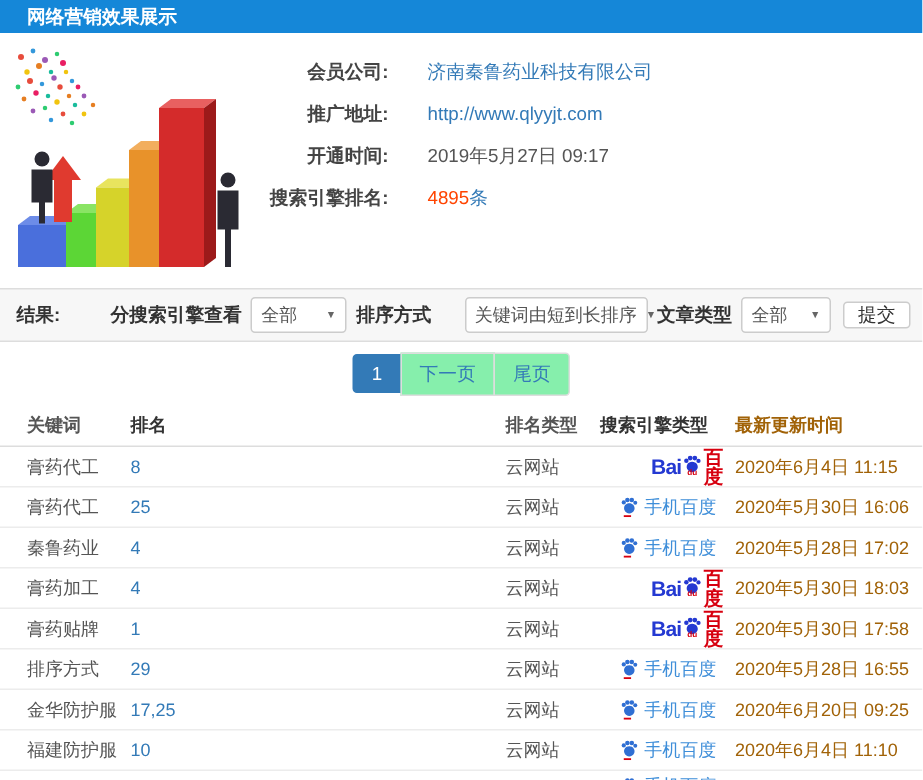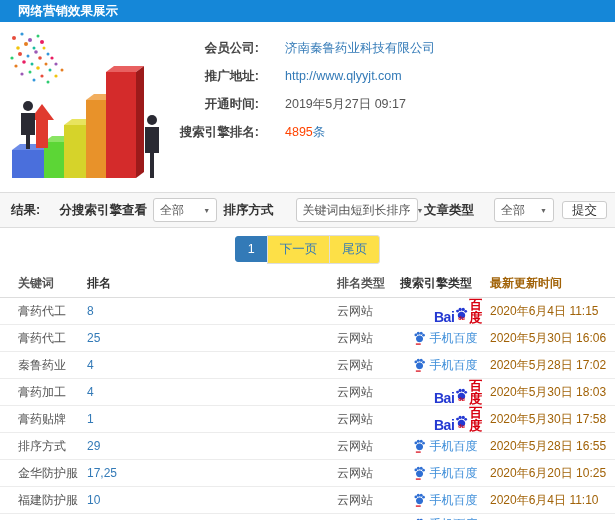--- a/index.html
+++ b/index.html
@@ -30,38 +30,38 @@
   .filter-label{font-weight:bold;font-size:12.5px;color:#333;white-space:nowrap;}
   .select-box{height:24px;background:#fff;border:1px solid #ccc;border-radius:3px;display:flex;
     align-items:center;justify-content:space-between;padding:0 6px;font-size:12px;color:#555;
     cursor:pointer;white-space:nowrap;}
   .select-box.sel-0{width:64px;} .select-box.sel-1{width:122px;} .select-box.sel-2{width:60px;}
   .select-arrow{font-size:7px;color:#666;margin-left:6px;}
   .submit-btn{height:18px;padding:0 9px;background:#fff;border:1px solid #ccc;border-radius:3px;
     font-size:12.5px;color:#333;cursor:pointer;font-family:inherit;}
   
   .pagination-row{height:42px;display:flex;align-items:center;justify-content:center;}
-  .page-btn{font-size:12.5px;color:var(--link-blue);background:#fde047;border:1px solid #ddd;
+  .page-btn{font-size:12.5px;color:var(--link-blue);background:#86efac;border:1px solid #ddd;
     padding:5px 12px;margin-left:-1px;cursor:pointer;font-family:inherit;}
   .page-btn.first{border-radius:3px 0 0 3px;margin-left:0;}
   .page-btn.last{border-radius:0 3px 3px 0;}
   .page-btn.active{background:var(--link-blue);border-color:var(--link-blue);color:#fff;}
   
   .t-header{display:flex;height:28px;align-items:center;border-bottom:1px solid #ddd;
     font-weight:bold;font-size:12px;color:#333;padding-left:18px;justify-content:space-between;}
   .t-row{display:flex;height:27px;align-items:center;border-bottom:1px solid #ececec;font-size:12px;}
   .t-row{padding-left:18px;}
   .t-row.partial{align-items:flex-start;padding-top:2px;}
   .c-kw{width:69px;color:#555;}
   .c-rank{width:250px;color:var(--link-blue);cursor:pointer;}
   .c-type{width:63px;color:#555;}
   .c-engine{width:90px;display:flex;justify-content:center;align-items:center;}
   .c-date{flex:1;color:#a16207;}
   
-  .bd-logo{display:inline-flex;align-items:flex-end;font-weight:bold;line-height:1;margin-left:34px;}
+  .bd-logo{display:inline-flex;align-items:center;font-weight:bold;line-height:1;margin-left:34px;}
   .bd-bai{color:var(--baidu-blue);font-size:14px;letter-spacing:-0.5px;}
   .bd-paw{width:16px;height:16px;margin:0 1px 2px 1px;}
   .bd-cn{color:var(--baidu-red);font-size:13px;}
   .mb-logo{display:inline-flex;align-items:center;gap:4px;color:var(--mobile-blue);font-size:12px;text-align:center;}
   .mb-paw{width:13px;height:14px;}
 </style>
 </head>
 <body>
 
 <div class="header-bar">网络营销效果展示</div>
@@ -177,21 +177,21 @@
   </span>
 
   <span style="display:inline-flex;align-items:center;gap:22px;margin-right:2px;">
     <span class="filter-label">排序方式</span>
     <span class="select-box sel-1">
       <span>关键词由短到长排序</span>
       <span class="select-arrow">▼</span>
     </span>
   </span>
 
-  <span style="display:inline-flex;align-items:center;gap:20px;margin-right:2px;">
+  <span style="display:inline-flex;align-items:center;gap:6px;margin-right:2px;">
     <span class="filter-label">文章类型</span>
     <span class="select-box sel-2">
       <span>全部</span>
       <span class="select-arrow">▼</span>
     </span>
   </span>
 </span>
     <button class="submit-btn">提交</button>
   </div>
 </div>
@@ -357,21 +357,21 @@
               <circle cx="8" cy="3.8" r="2.5"></circle>
       <circle cx="12.8" cy="3.8" r="2.5"></circle>
               <circle cx="16.6" cy="6.8" r="2.2"></circle>
       <path d="M10 7.5 C5.5 7.5 3.6 11.5 4.6 14.5 C5.6 17.5 8 18.5 10 18.5 C12 18.5 14.6 17.5 15.6 14.5 C16.6 11.5 14.5 7.5 10 7.5 Z"></path>
             </g>
       <rect x="4" y="20.5" width="8" height="2" fill="#d7000f"></rect>
     </svg>
     <span class="mb-text">手机百度</span>
   </span>
 </span>
-    <span class="c-date">2020年6月20日 10:25</span>
+    <span class="c-date">2020年6月20日 09:25</span>
   </div>
 
   <div class="t-row">
     <span class="c-kw">福建防护服</span>
     <span class="c-rank">10</span>
     <span class="c-type">云网站</span>
     <span class="c-engine">
   <span class="mb-logo">
     <svg class="mb-paw" viewBox="0 0 20 23">
       <g fill="#2f6fd3">

